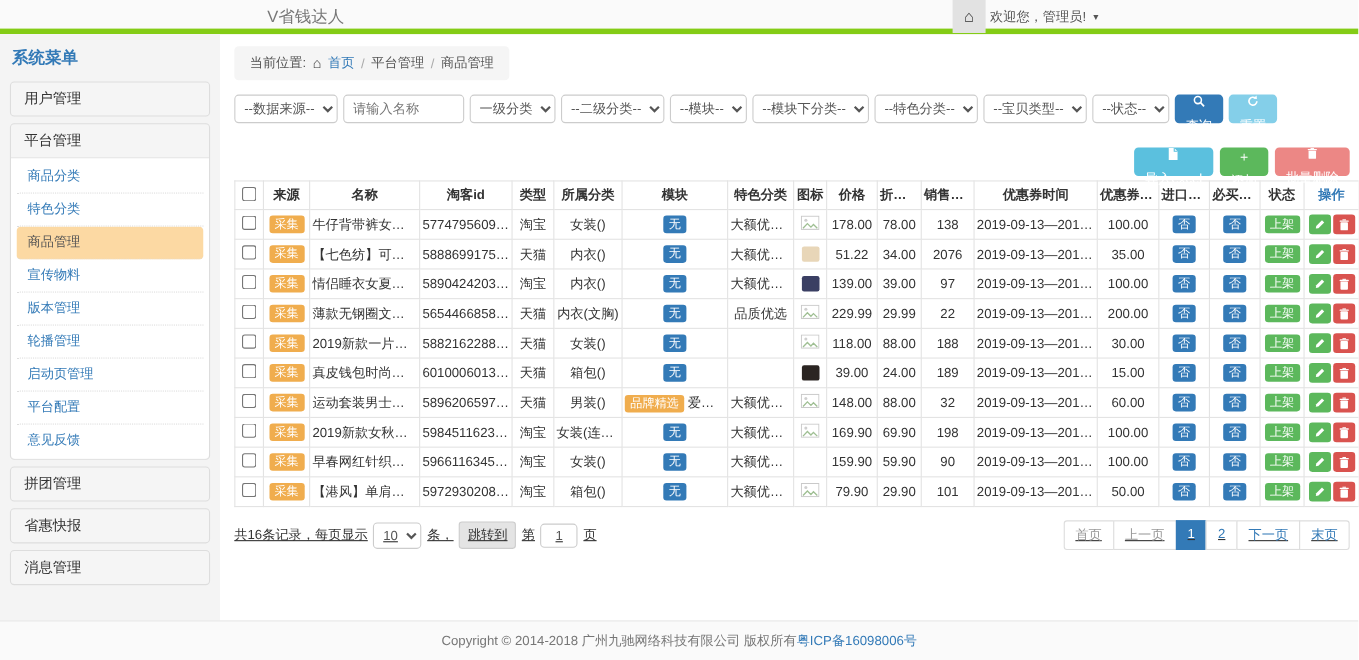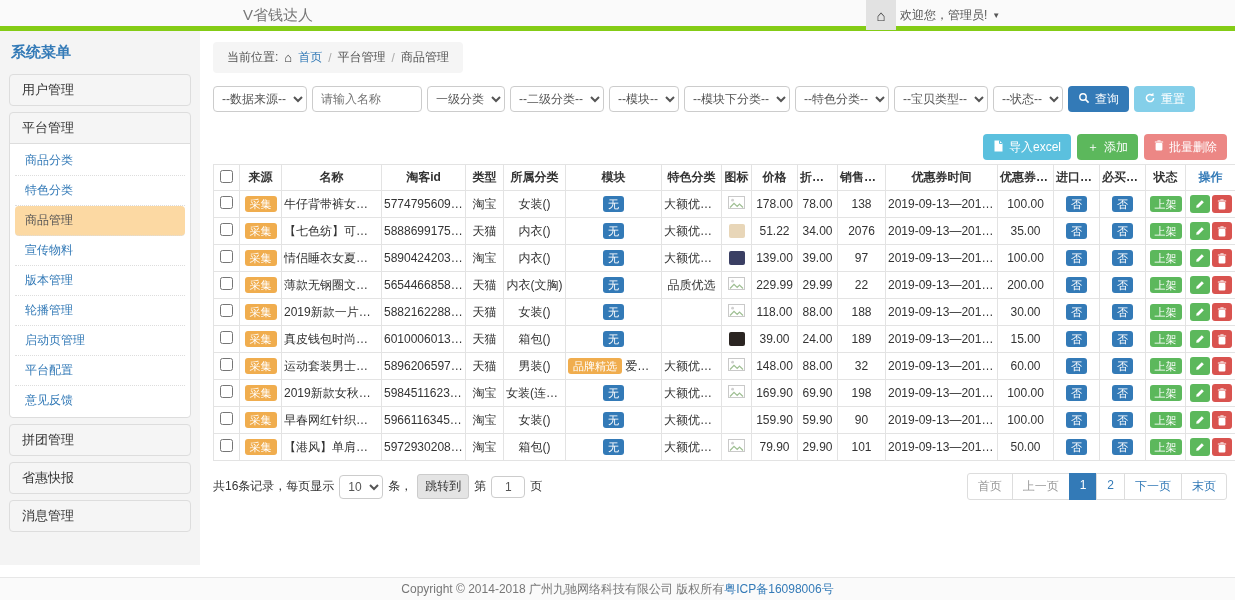--- a/index.html
+++ b/index.html
@@ -36,21 +36,21 @@
   .breadcrumb .home-glyph { color:#333; font-size:13px; }
   .breadcrumb .bc-home { color:#337ab7; cursor:pointer; }
   .breadcrumb .sep { color:#aaa; }
   .filter-row { margin-top:13px; display:flex; gap:5px; align-items:center; }
   .filter-row select, .filter-row input, .pager-left select, .pager-left input {
     height:26px; border:1px solid #ccc; border-radius:4px; background:#fff;
     font-size:12px; color:#555; padding:2px 4px; font-family:inherit; }
   .filter-row input { width:110px; padding:2px 8px; }
   .btn { height:26px; border:none; border-radius:4px; color:#fff; font-size:12px;
     padding:0 10px; display:inline-flex; align-items:center; gap:5px; cursor:pointer;
-    font-family:inherit; }
+    font-family:inherit;flex-direction:column; }
   .btn-search { background:#337ab7; }
   .btn-reset  { background:#84cfe9; }
   .actions-row { margin-top:22px; display:flex; justify-content:flex-end; gap:6px; }
   .btn-import { background:#5bc0de; }
   .btn-add    { background:#5cb85c; }
   .btn-del    { background:#ec8785; }
   
   table.goods { margin-top:4px; width:100%; border-collapse:collapse; table-layout:fixed; }
   .goods th, .goods td { border:1px solid #e3e3e3; text-align:center; padding:4px 2px;
     height:26px; overflow:hidden; white-space:nowrap; text-overflow:ellipsis; }
@@ -60,35 +60,35 @@
   .badge-orange { background:#f0ad4e; }
   .badge-blue   { background:#337ab7; cursor:pointer; }
   .badge-green  { background:#5cb85c; cursor:pointer; }
   .op-btn { display:inline-flex; width:20px; height:18px; border-radius:3px;
     align-items:center; justify-content:center; border:none; cursor:pointer; margin:0 1px; padding:0; }
   .op-edit { background:#5cb85c; }
   .op-del  { background:#d9534f; }
   .thumb { display:inline-block; width:16px; height:14px; border-radius:2px; vertical-align:middle; }
   input[type=checkbox] { width:13px; height:13px; margin:0; }
   
-  .pager-row { margin-top:12px; display:flex; align-items:center; justify-content:space-between; }
+  .pager-row { margin-top:12px; display:flex; align-items:center; justify-content:space-between;text-decoration:underline; }
   .pager-left { display:flex; align-items:center; gap:5px; color:#333; }
   .pager-left select { height:24px; }
   .pager-left input { height:22px; width:34px; text-align:center; }
   .jump-btn { background:#e4e4e4; border:1px solid #ccc; border-radius:3px;
     padding:3px 7px; color:#333; cursor:pointer; font-size:12px; font-family:inherit; }
   .pager-pages { display:flex; }
   .page-box { border:1px solid #ddd; background:#fff; color:#337ab7; padding:4px 10px;
     margin-left:-1px; cursor:pointer; }
   .page-box:first-child { border-radius:3px 0 0 3px; margin-left:0; }
   .page-box:last-child { border-radius:0 3px 3px 0; }
   .page-box.muted { color:#999; }
   .page-box.active { background:#337ab7; border-color:#337ab7; color:#fff; }
   
-  .footer { position:absolute; bottom:0; left:0; right:0; height:23px; background:#fafafa;
+  .footer { position:absolute; bottom:0; left:0; right:0; height:36px; background:#fafafa;
     border-top:1px solid #e7e7e7; display:flex; align-items:center; justify-content:center;
     color:#777; }
   .footer .icp { color:#337ab7; cursor:pointer; }
 </style>
 </head>
 <body>
 
 <div class="topbar">
   <span class="app-title">V省钱达人</span>
   <div class="topbar-right">

